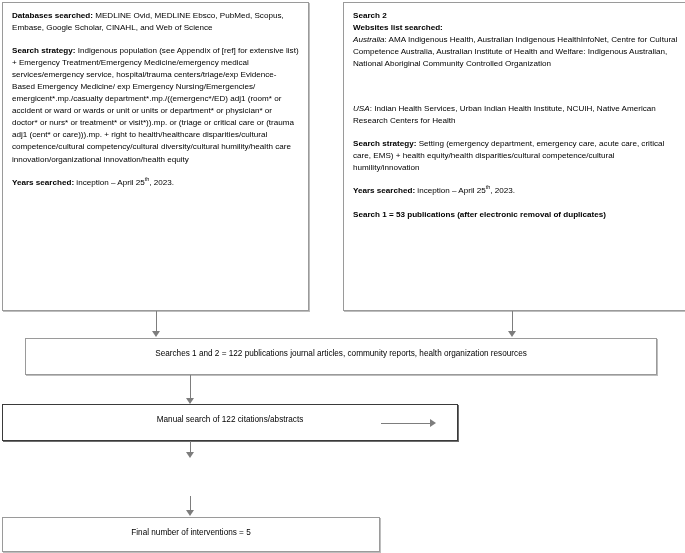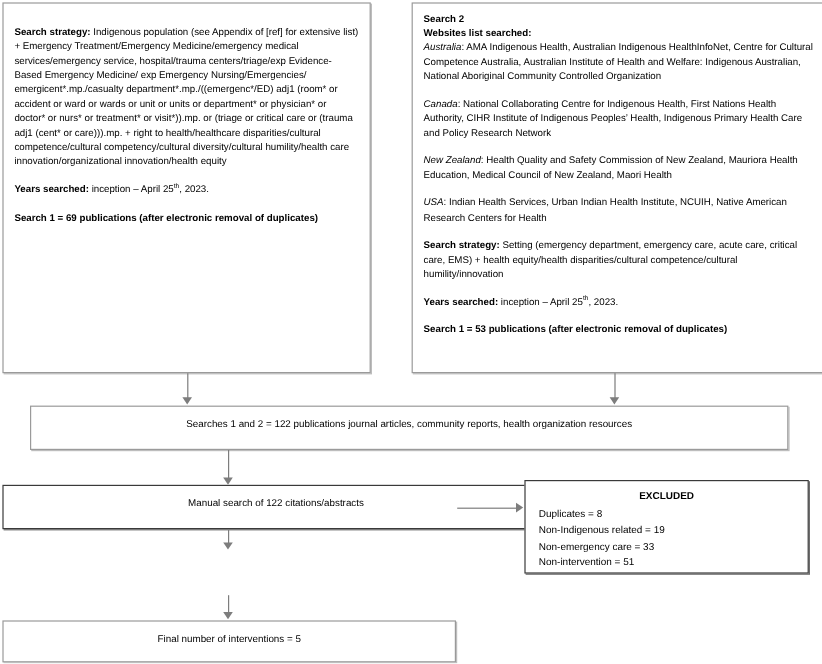--- a/index.html
+++ b/index.html
@@ -98,42 +98,38 @@
     border-bottom: 4px solid transparent;
     border-left: 6px solid #7d7d7d;
   }
 </style>
 </head>
 <body>
 
 <div id="page">
 
   <div class="box search-box" style="left:2px; top:2px; width:307px; height:309px;">
+    <p><b>Databases searched:</b><span> MEDLINE Ovid, MEDLINE Ebsco, PubMed, Scopus, Embase, Google Scholar, CINAHL, and Web of Science</span></p>
     <div class="spacer"></div>
     <p><b>Search strategy:</b><span> Indigenous population (see Appendix of [ref] for extensive list) +  Emergency Treatment/Emergency Medicine/emergency medical services/emergency service, hospital/trauma centers/triage/exp Evidence-Based Emergency Medicine/ exp Emergency Nursing/Emergencies/ emergicent*.mp./casualty department*.mp./((emergenc*/ED) adj1 (room* or accident or ward or wards or unit or units or department* or physician* or doctor* or nurs* or treatment* or visit*)).mp. or (triage or critical care or (trauma adj1 (cent* or care))).mp. + right to health/healthcare disparities/cultural competence/cultural competency/cultural diversity/cultural humility/health care innovation/organizational innovation/health equity</span></p>
     <div class="spacer"></div>
     <p><b>Years searched:</b><span> inception – April 25</span><sup>th</sup><span>, 2023.</span></p>
     <div class="spacer"></div>
-    <p>
-      <b>Search 1 = 69 publications (after electronic removal of duplicates)</b>
-    </p>
   </div>
 
   <div class="box search-box" style="left:321px; top:2px; width:348px; height:309px;margin-left:22px;">
     <p>
       <b>Search 2</b>
     </p>
     <p>
       <b>Websites list searched:</b>
     </p>
     <p><i>Australia</i><span>:</span><span> AMA Indigenous Health, Australian Indigenous HealthInfoNet, Centre for Cultural Competence Australia, Australian Institute of Health and Welfare: Indigenous Australian, National Aboriginal Community Controlled Organization</span></p>
     <div class="spacer"></div>
-    <p><i>Canada</i><span>:</span><span> National Collaborating Centre for Indigenous Health, First Nations Health Authority, CIHR Institute of Indigenous Peoples’ Health, Indigenous Primary Health Care and Policy Research Network</span></p>
     <div class="spacer"></div>
-    <p><i>New Zealand</i><span>:</span><span> Health Quality and Safety Commission of New Zealand, Mauriora Health Education, Medical Council of New Zealand, Maori Health</span></p>
     <div class="spacer"></div>
     <p><i>USA</i><span>:</span><span> Indian Health Services, Urban Indian Health Institute, NCUIH, Native American Research Centers for Health</span></p>
     <div class="spacer"></div>
     <p><b>Search strategy:</b><span> Setting (emergency department, emergency care, acute care, critical care, EMS) + health equity/health disparities/cultural competence/cultural humility/innovation</span></p>
     <div class="spacer"></div>
     <p><b>Years searched:</b><span> inception – April 25</span><sup>th</sup><span>, 2023.</span></p>
     <div class="spacer"></div>
     <p>
       <b>Search 1 = 53 publications (after electronic removal of duplicates)</b>
     </p>
@@ -152,29 +148,20 @@
   <div class="vline" style="left:190px; top:375px; height:24px;"></div>
   <div class="arrow-down" style="left:186px; top:398px;"></div>
 
   <div class="box box-dark flow-box" style="left:2px; top:404px; width:456px; height:37px;">
     <div class="flow-text">Manual search of 122 citations/abstracts</div>
   </div>
 
   <div class="hline" style="left:381px; top:423px; width:50px;"></div>
   <div class="arrow-right" style="left:430px; top:419px;"></div>
 
-  <div class="box box-dark excluded-box" style="left:437px; top:400px; width:237px; height:78px;">
-    <div class="excluded-title">EXCLUDED</div>
-    <div class="excluded-list">
-      <div>Duplicates = 8</div>
-      <div>Non-Indigenous related = 19</div>
-      <div>Non-emergency care = 33</div>
-      <div>Non-intervention = 51</div>
-    </div>
-  </div>
 
   <div class="vline" style="left:190px; top:441px; height:12px;"></div>
   <div class="arrow-down" style="left:186px; top:452px;"></div>
 
 
   <div class="vline" style="left:190px; top:496px; height:15px;"></div>
   <div class="arrow-down" style="left:186px; top:510px;"></div>
 
   <div class="box flow-box" style="left:2px; top:517px; width:378px; height:35px;">
     <div class="flow-text">Final number of interventions = 5</div>

